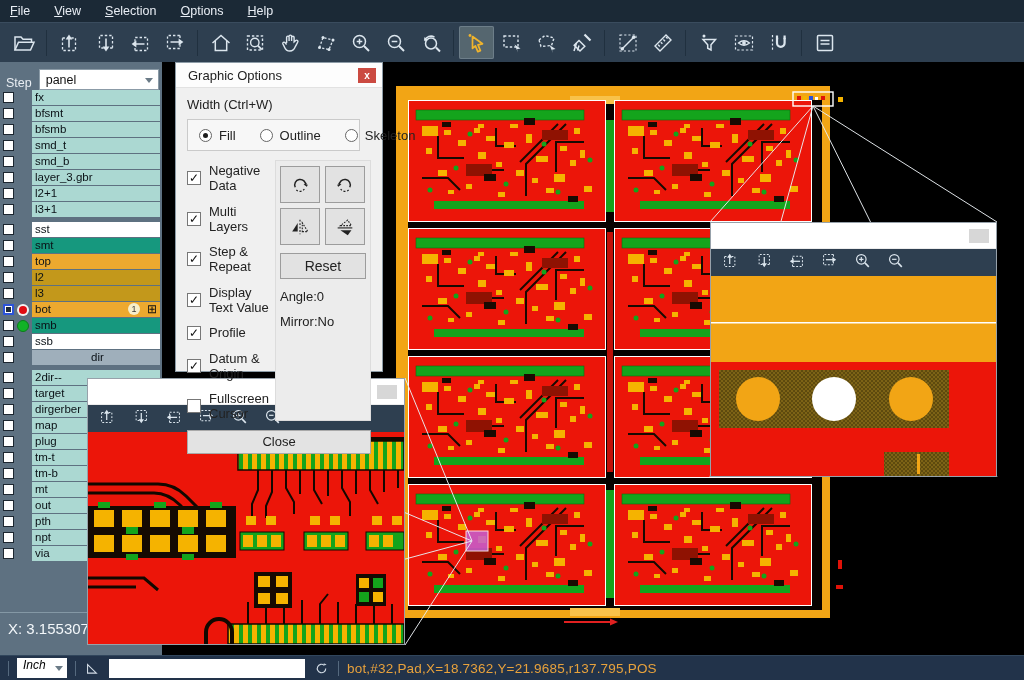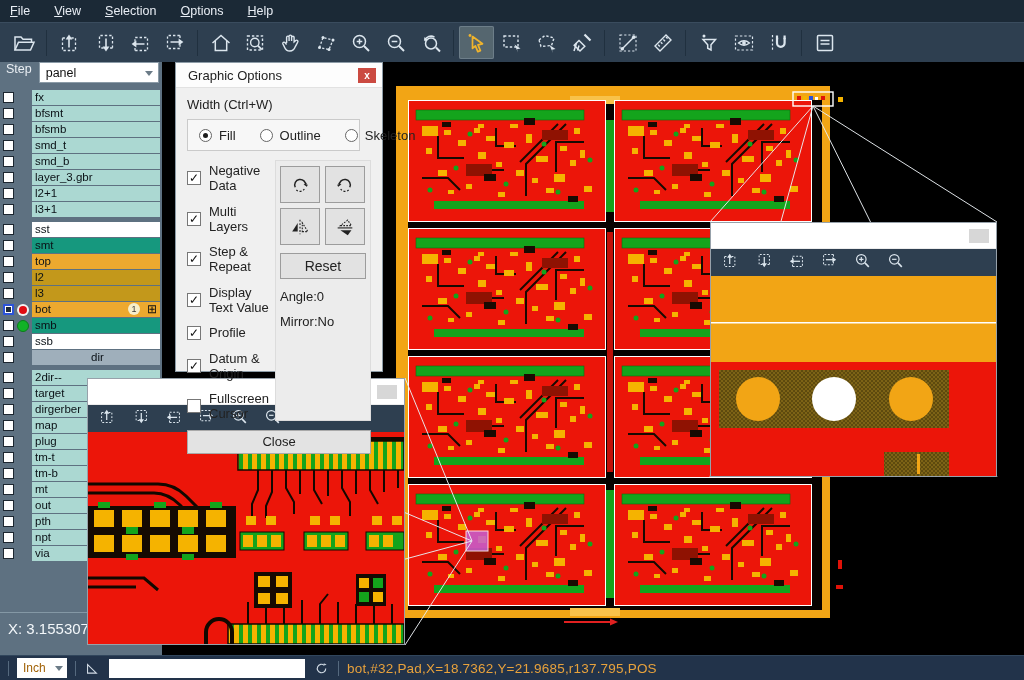--- a/index.html
+++ b/index.html
@@ -18,21 +18,21 @@
              border-top:1px solid #3a4c5e; display:flex; align-items:center; padding:0 6px; z-index:50; }
   .tbtn { width:35px; height:33px; display:flex; align-items:center; justify-content:center; border-radius:2px; }
   .tbtn svg { width:24px; height:24px; color:#dce6ee; }
   .tbtn.active { background:#55666f; box-shadow:0 0 0 1px #6d7e89 inset; }
   .tbtn.active svg { color:#f0b42c; }
   .tsep { width:1px; height:26px; background:#20303f; margin:0 5px; }
   .icon use { pointer-events:none; }
 
   
   .sidebar { position:absolute; left:0; top:62px; width:162px; height:593px; background:#5e7181; z-index:20; }
-  .step-row { height:28px; display:flex; align-items:flex-start; gap:7px; padding:0 3px 0 6px; }
+  .step-row { height:28px; display:flex; align-items:flex-end; gap:7px; padding:0 3px 0 6px; }
   .step-label { color:#e9eef3; font-size:12.5px; }
   .step-select { flex:1; height:21px; background:#fff; border:1px solid #8b9ba7; display:flex;
                  align-items:center; padding-left:6px; font-size:12.5px; color:#111; position:relative; }
   .step-select .chev { position:absolute; right:5px; top:8px; width:0; height:0;
                  border-left:4px solid transparent; border-right:4px solid transparent; border-top:5px solid #6b7b87; }
   .layer-group { margin-bottom:5px; }
   .layer-row { display:flex; align-items:center; height:15px; margin-bottom:1px; }
   .lr-check { width:11px; height:11px; background:#fff; border:1px solid #1c2630; margin:0 0 0 3px; flex:none; position:relative; }
   .lr-check.active { border:2px solid #2c53d8; }
   .lr-check.active .inner { position:absolute; inset:1px; background:#1d2a38; }
@@ -90,22 +90,22 @@
   .reset-btn { width:86px; height:26px; background:#e2e2e2; border:1px solid #9c9c9c; font-size:14px;
                text-align:center; line-height:24px; margin-top:3px; }
   .meta-text { width:100%; font-size:13px; margin-top:5px; }
   .close-btn { margin:9px 11px 0 11px; height:24px; background:#e3e3e3; border:1px solid #a9a9a9;
                font-size:13px; text-align:center; line-height:22px; }
 
   
   .statusbar { position:absolute; left:0; top:655px; width:1024px; height:25px; background:#22334a;
                border-top:1px solid #31465c; display:flex; align-items:center; gap:8px; padding-left:8px; z-index:50; }
   .sb-sep { width:1px; height:15px; background:#55697e; }
-  .sb-select { width:50px; height:20px; background:#fff; color:#a16207; font-size:12px; display:flex;
-               align-items:center; padding-left:6px; position:relative; }
+  .sb-select { width:50px; height:20px; background:#fff; color:#000000; font-size:12px; display:flex;
+               align-items:flex-start; padding-left:6px; position:relative;font-style:italic; }
   .sb-select .chev { position:absolute; right:4px; top:8px; width:0; height:0; border-left:4px solid transparent;
                border-right:4px solid transparent; border-top:5px solid #6b7b87; }
   .sb-icon svg { width:17px; height:17px; color:#cfd9e3; display:block; }
   .sb-input { width:196px; height:19px; background:#fff; border:none; outline:none; font-size:12px; padding:0 4px; }
   .sb-msg { color:#e8a23c; font-size:13.5px; letter-spacing:0.2px; }
 </style>
 </head>
 <body>
 
 <svg width="0" height="0" style="position:absolute">

